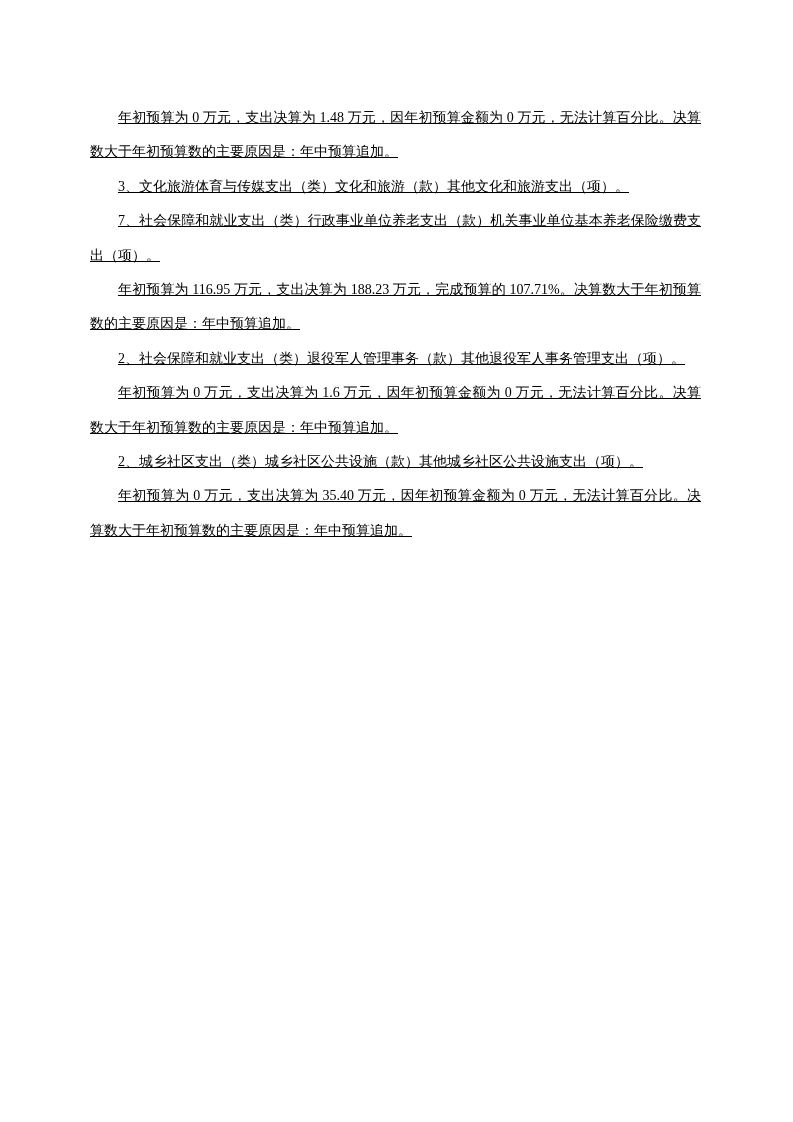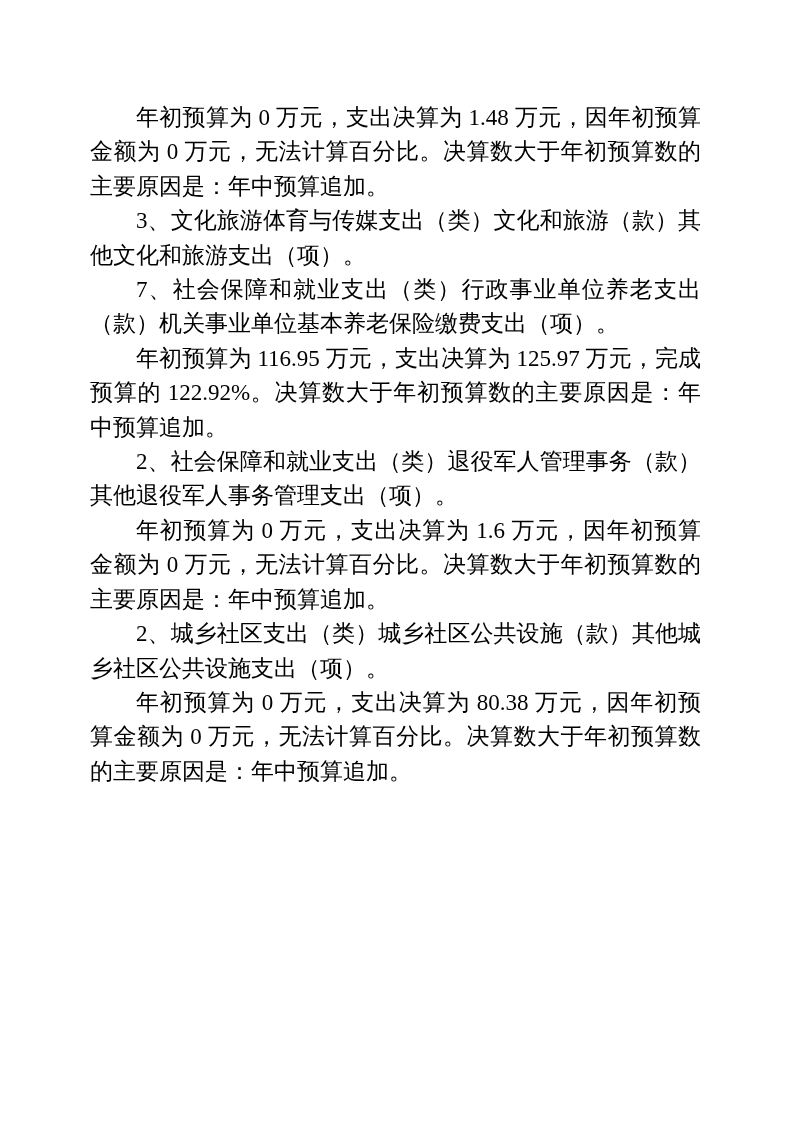--- a/index.html
+++ b/index.html
@@ -13,33 +13,34 @@
     height: 1122px;
     background: #ffffff;
     box-sizing: border-box;
     padding: 101px 92px 0 90px;
     overflow: hidden;
     font-family: "Liberation Serif", "DejaVu Serif", serif;
   }
   .para {
     margin: 0;
     color: #000000;
-    font-size: 23px;
+    font-size: 14px;
     line-height: 34.4px;
     text-align: justify;
     text-justify: inter-character;
     text-indent: 2em;
     word-break: break-all;
+    text-decoration: underline;
   }
 </style>
 </head>
 <body>
 
 <div class="page">
   <p class="para">年初预算为 0 万元，支出决算为 1.48 万元，因年初预算金额为 0 万元，无法计算百分比。决算数大于年初预算数的主要原因是：年中预算追加。</p>
   <p class="para">3、文化旅游体育与传媒支出（类）文化和旅游（款）其他文化和旅游支出（项）。</p>
   <p class="para">7、社会保障和就业支出（类）行政事业单位养老支出（款）机关事业单位基本养老保险缴费支出（项）。</p>
-  <p class="para">年初预算为 116.95 万元，支出决算为 125.97 万元，完成预算的 122.92%。决算数大于年初预算数的主要原因是：年中预算追加。</p>
+  <p class="para">年初预算为 116.95 万元，支出决算为 188.23 万元，完成预算的 107.71%。决算数大于年初预算数的主要原因是：年中预算追加。</p>
   <p class="para">2、社会保障和就业支出（类）退役军人管理事务（款）其他退役军人事务管理支出（项）。</p>
   <p class="para">年初预算为 0 万元，支出决算为 1.6 万元，因年初预算金额为 0 万元，无法计算百分比。决算数大于年初预算数的主要原因是：年中预算追加。</p>
   <p class="para">2、城乡社区支出（类）城乡社区公共设施（款）其他城乡社区公共设施支出（项）。</p>
-  <p class="para">年初预算为 0 万元，支出决算为 80.38 万元，因年初预算金额为 0 万元，无法计算百分比。决算数大于年初预算数的主要原因是：年中预算追加。</p>
+  <p class="para">年初预算为 0 万元，支出决算为 35.40 万元，因年初预算金额为 0 万元，无法计算百分比。决算数大于年初预算数的主要原因是：年中预算追加。</p>
 </div>
 
 </body></html>

